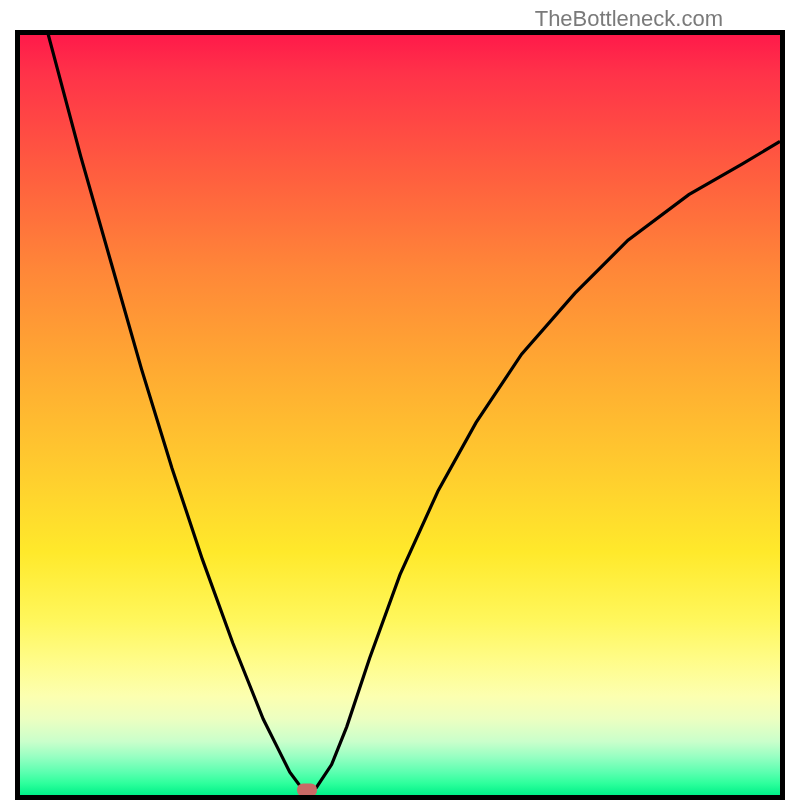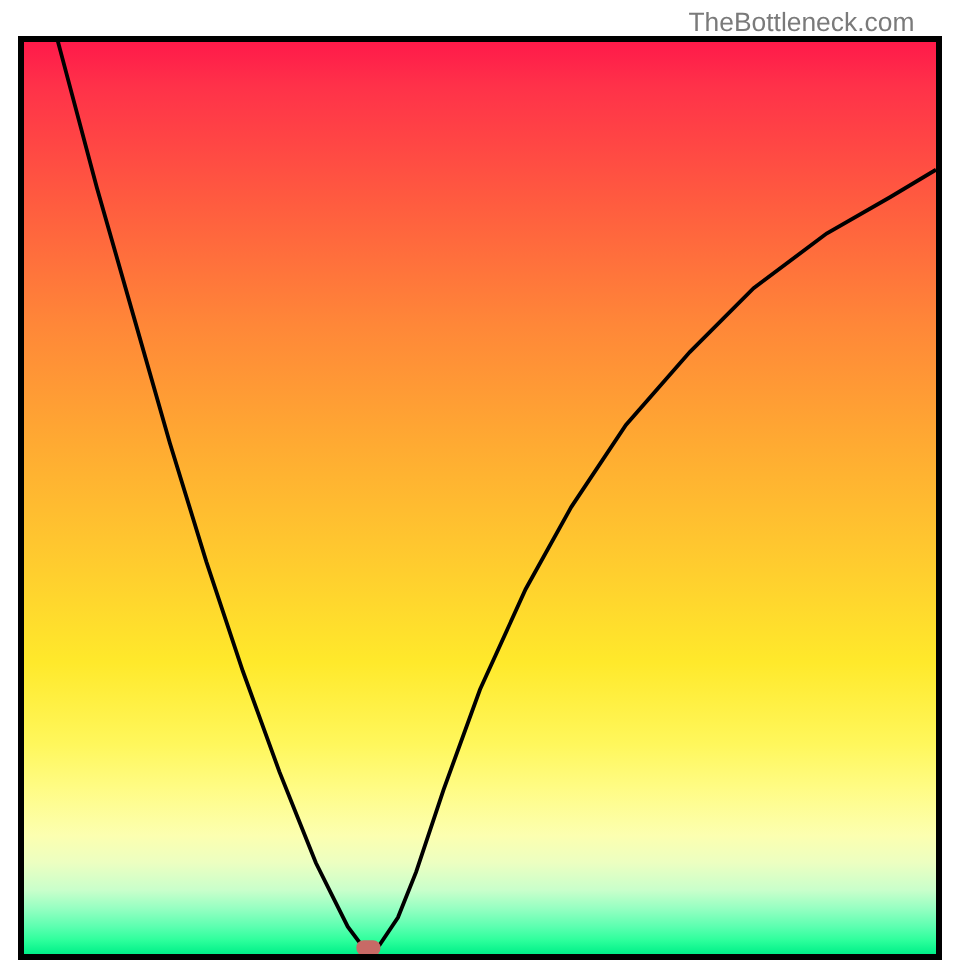--- a/index.html
+++ b/index.html
@@ -5,21 +5,20 @@
   body {
     margin: 0;
     padding: 0;
     background: #ffffff;
     font-family: Arial, sans-serif;
   }
   .container {
     width: 741px;
     height: 800px;
     position: relative;
-    padding-left: 39px;
   }
   .watermark {
     position: absolute;
     top: 6px;
     right: 18px;
     font-size: 22px;
     color: #7a7a7a;
     font-family: Arial, sans-serif;
     z-index: 10;
   }

